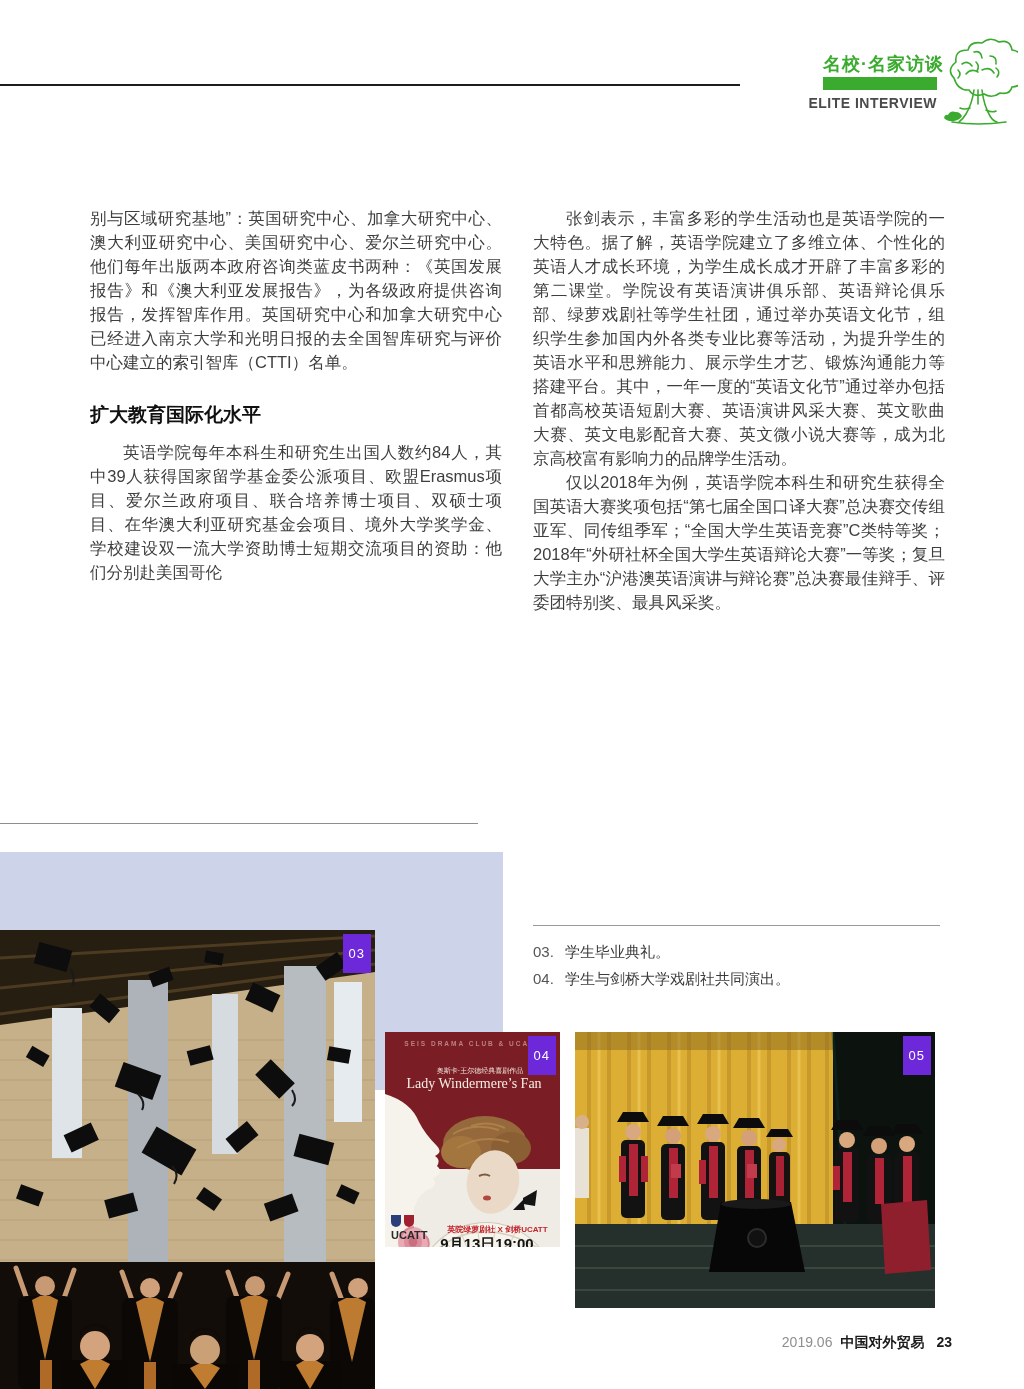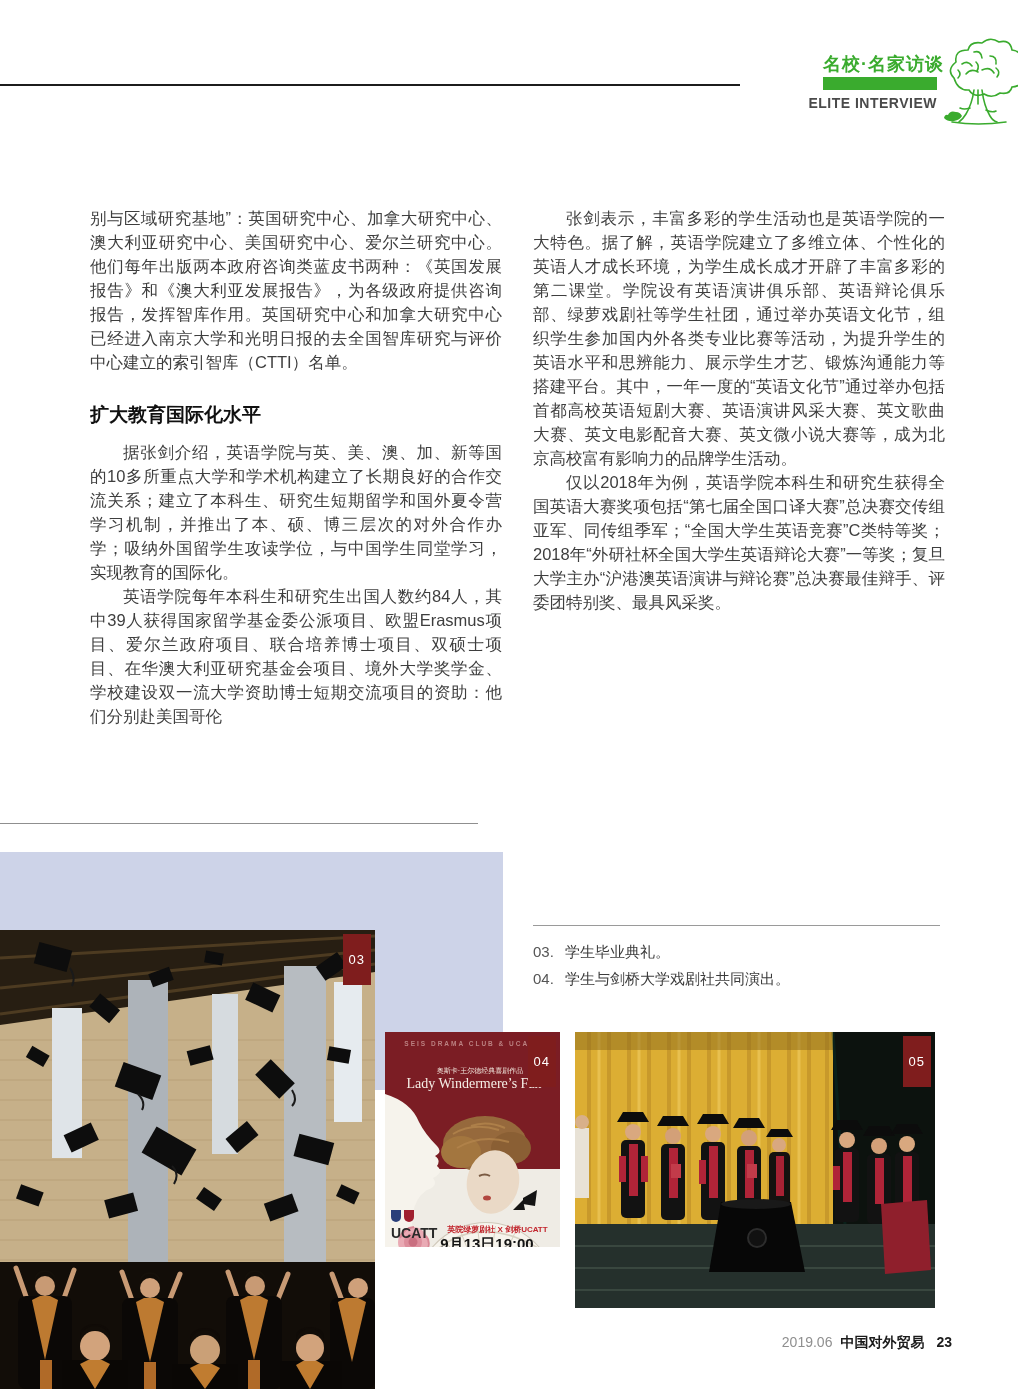--- a/index.html
+++ b/index.html
@@ -27,37 +27,37 @@
   .rule-mid{position:absolute;left:0;top:823px;width:478px;height:1px;background:#8f8f8f;}
   .lavender{position:absolute;left:0;top:852px;width:503px;height:238px;background:#cdd3e8;}
   .rule-cap{position:absolute;left:533px;top:925px;width:407px;height:1px;background:#9a9a9a;}
   #captions{position:absolute;left:533px;top:938px;width:440px;}
   .cap-row{display:flex;font-size:15px;color:#3b3b3b;line-height:27px;}
   .cap-num{color:#555;width:32px;flex:none;}
 
   .photo3{position:absolute;left:0;top:930px;width:375px;height:459px;overflow:hidden;}
   .poster4{position:absolute;left:385px;top:1032px;width:175px;height:215px;background:#7b1d24;overflow:hidden;}
   .photo5{position:absolute;left:575px;top:1032px;width:360px;height:276px;overflow:hidden;}
-  .num-badge{position:absolute;top:4px;right:4px;background:#7f1d1d;color:#fff;font-size:13px;
-             padding:18px 6px;letter-spacing:1px;z-index:5;}
+  .num-badge{position:absolute;top:4px;right:4px;background:#6d28d9;color:#fff;font-size:13px;
+             padding:12px 6px;letter-spacing:1px;z-index:5;}
 
   
   .p-club{position:absolute;top:8px;left:0;width:100%;text-align:center;font-size:6.5px;
           letter-spacing:2px;color:#bb8181;font-weight:bold;}
   .p-sub{position:absolute;top:34px;left:30px;width:130px;text-align:center;font-size:7px;color:#f0e6dc;}
   .p-title{position:absolute;top:44px;left:14px;width:150px;text-align:center;
            font-family:"Liberation Serif",serif;font-size:14px;color:#f6efe7;}
   .p-bottom{position:absolute;bottom:0;left:0;width:100%;height:78px;background:#efece5;}
   .p-collab{position:absolute;top:192px;left:55px;width:115px;text-align:center;
             font-size:8px;font-weight:bold;color:#c2242c;}
   .p-date{position:absolute;top:203px;left:42px;width:120px;text-align:center;
           font-size:15px;font-weight:bold;color:#141414;}
   .p-venue{position:absolute;top:225px;left:70px;width:100px;text-align:center;
            font-size:13px;color:#55534b;letter-spacing:3px;margin-top:29px;}
-  .p-logos{position:absolute;bottom:6px;left:6px;font-size:14px;color:#2a2a2a;font-weight:bold;}
+  .p-logos{position:absolute;bottom:6px;left:6px;font-size:11px;color:#2a2a2a;font-weight:bold;}
   .shield{display:inline-block;width:10px;height:12px;border-radius:0 0 5px 5px;margin-right:3px;}
 
   
   #footer{position:absolute;top:1334px;right:72px;font-size:14px;color:#8f8f8f;}
   #footer .mag{color:#1b1b1b;font-weight:bold;margin-left:8px;}
   #footer .pg{color:#1b1b1b;font-weight:bold;margin-left:12px;}
 </style>
 </head>
 <body>
 
@@ -78,21 +78,20 @@
         <path d="M30,70 q-6,2 -10,0 M46,72 q6,3 10,1"></path>
         <path d="M12,84 q26,4 54,0"></path>
       </g>
       <path d="M16,74 q-6,-2 -8,3 q-3,-1 -4,3 q4,4 10,3 q6,-1 8,-5 q-2,-4 -6,-4 z" fill="#3aab2e"></path>
     </svg>
   </div>
 
   <div id="left-col">
     <p class="para">别与区域研究基地”：英国研究中心、加拿大研究中心、澳大利亚研究中心、美国研究中心、爱尔兰研究中心。他们每年出版两本政府咨询类蓝皮书两种：《英国发展报告》和《澳大利亚发展报告》，为各级政府提供咨询报告，发挥智库作用。英国研究中心和加拿大研究中心已经进入南京大学和光明日报的去全国智库研究与评价中心建立的索引智库（CTTI）名单。</p>
     <h3 class="heading">扩大教育国际化水平</h3>
-    <p class="para indent">据张剑介绍，英语学院与英、美、澳、加、新等国的10多所重点大学和学术机构建立了长期良好的合作交流关系；建立了本科生、研究生短期留学和国外夏令营学习机制，并推出了本、硕、博三层次的对外合作办学；吸纳外国留学生攻读学位，与中国学生同堂学习，实现教育的国际化。</p>
     <p class="para indent">英语学院每年本科生和研究生出国人数约84人，其中39人获得国家留学基金委公派项目、欧盟Erasmus项目、爱尔兰政府项目、联合培养博士项目、双硕士项目、在华澳大利亚研究基金会项目、境外大学奖学金、学校建设双一流大学资助博士短期交流项目的资助：他们分别赴美国哥伦</p>
   </div>
 
   <div id="right-col">
     <p class="para indent">张剑表示，丰富多彩的学生活动也是英语学院的一大特色。据了解，英语学院建立了多维立体、个性化的英语人才成长环境，为学生成长成才开辟了丰富多彩的第二课堂。学院设有英语演讲俱乐部、英语辩论俱乐部、绿萝戏剧社等学生社团，通过举办英语文化节，组织学生参加国内外各类专业比赛等活动，为提升学生的英语水平和思辨能力、展示学生才艺、锻炼沟通能力等搭建平台。其中，一年一度的“英语文化节”通过举办包括首都高校英语短剧大赛、英语演讲风采大赛、英文歌曲大赛、英文电影配音大赛、英文微小说大赛等，成为北京高校富有影响力的品牌学生活动。</p>
     <p class="para indent"><span>仅以2018年为例，英语学院本科生和研究生获得全国英语大赛奖项包括“第七届全国口译大赛”总决赛交传组亚军、同传组季军；“全国大学生英语竞赛”C类特等奖；2018年“外研社杯全国大学生英语辩论大赛”一等奖；复旦大学主办“沪港澳英语演讲与辩论赛”总决赛最佳辩手、评委团特别奖、最具风采奖。</span></p>
 
   </div>
 
   <div class="rule-mid"></div>

